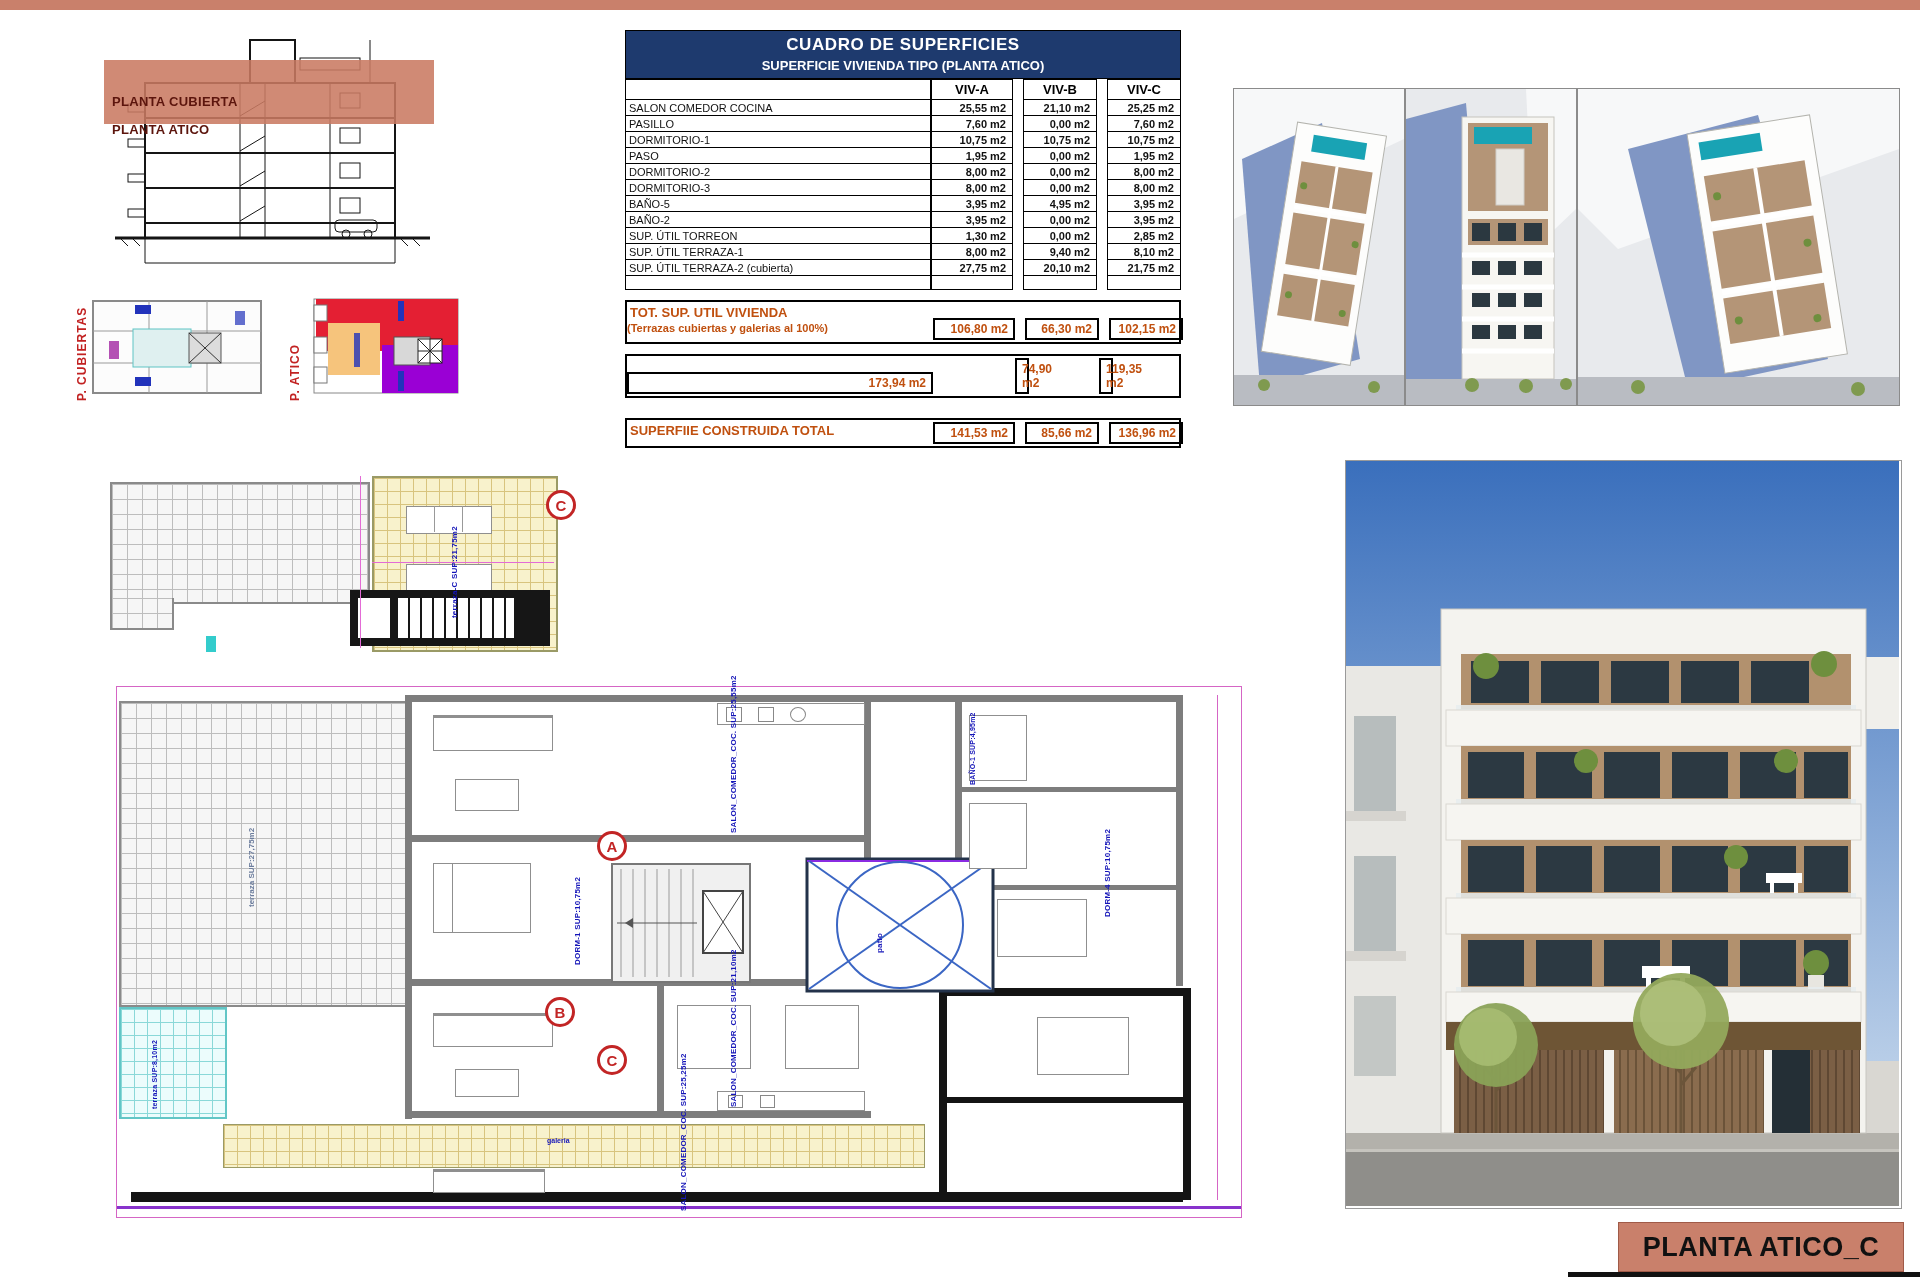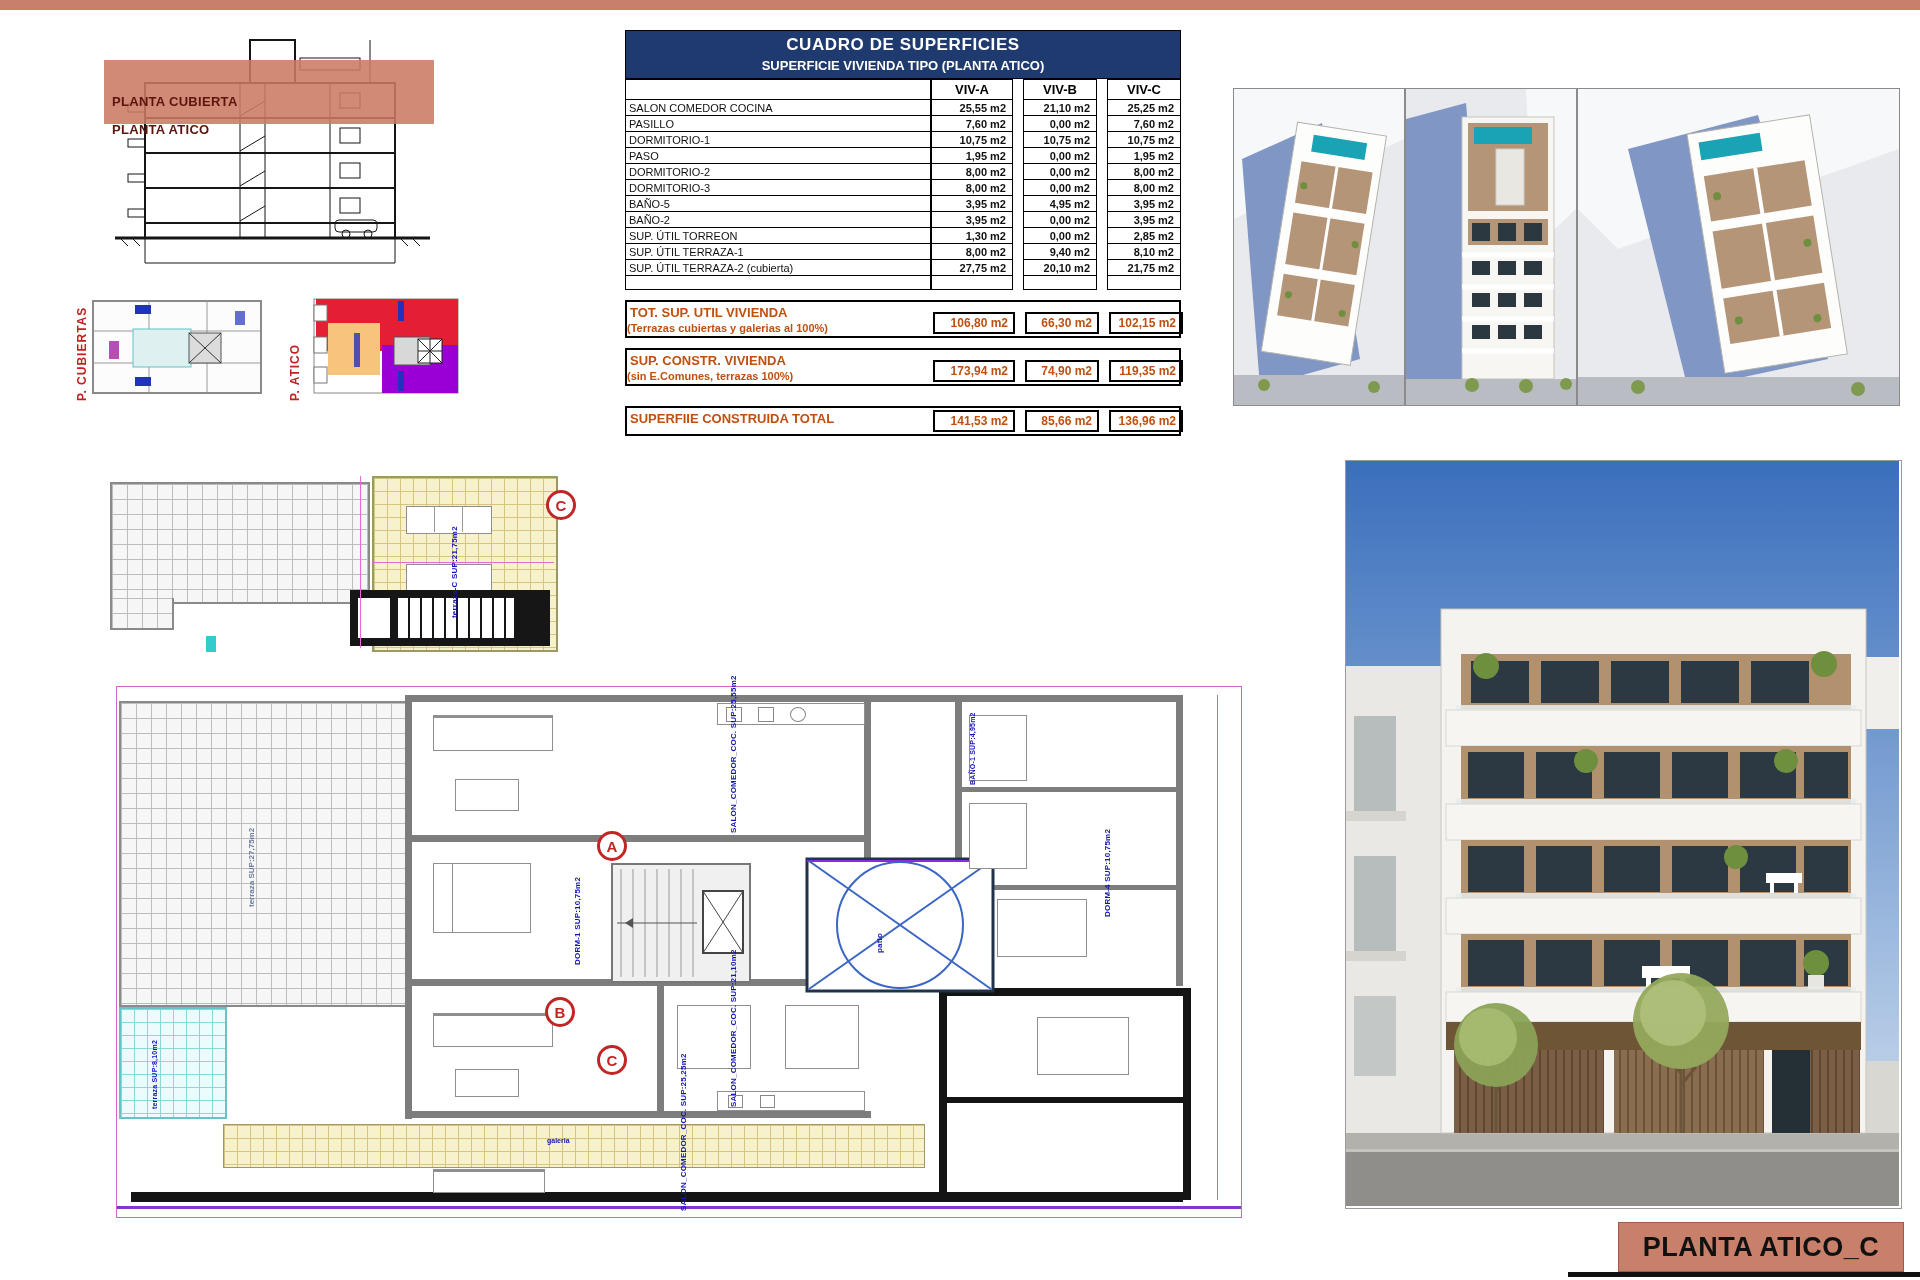--- a/index.html
+++ b/index.html
@@ -253,37 +253,33 @@
       <div class="lc" style="height:10px;"></div>
       <div class="vc"></div>
         <div class="gap"></div>
       <div class="vc"></div>
         <div class="gap"></div>
       <div class="vc"></div>
     </div>
 
     <div class="spacer"></div>
     <div class="sumrow">
-      <div style="padding-bottom:2px;">
+      <div style="padding-bottom:8px;">
         <div class="sum-label">TOT. SUP. UTIL VIVIENDA</div>
         <div class="sum-note">(Terrazas cubiertas y galerias al 100%)</div>
       </div>
       <div class="sum-val">106,80 m2</div>
         <div class="gap"></div>
       <div class="sum-val">66,30 m2</div>
         <div class="gap"></div>
       <div class="sum-val">102,15 m2</div>
     </div>
 
     <div class="spacer"></div>
     <div class="sumrow">
-      <div style="padding-bottom:2px;">
-        <div class="sum-label">SUP. CONSTR. VIVIENDA</div>
-        <div class="sum-note">(sin E.Comunes, terrazas 100%)</div>
-      </div>
       <div class="sum-val">173,94 m2</div>
         <div class="gap"></div>
       <div class="sum-val">74,90 m2</div>
         <div class="gap"></div>
       <div class="sum-val">119,35 m2</div>
     </div>
 
     <div class="spacer"></div>
 
     <div class="spacer"></div>

